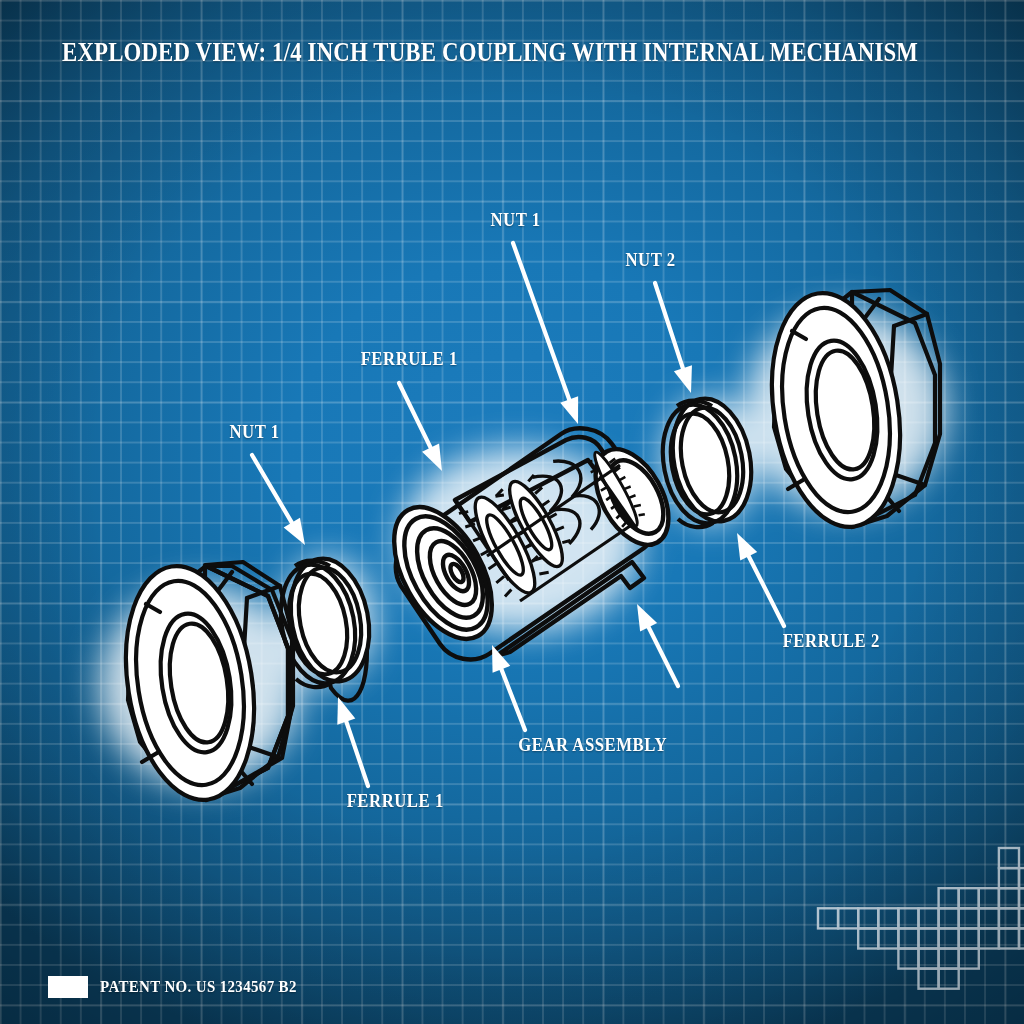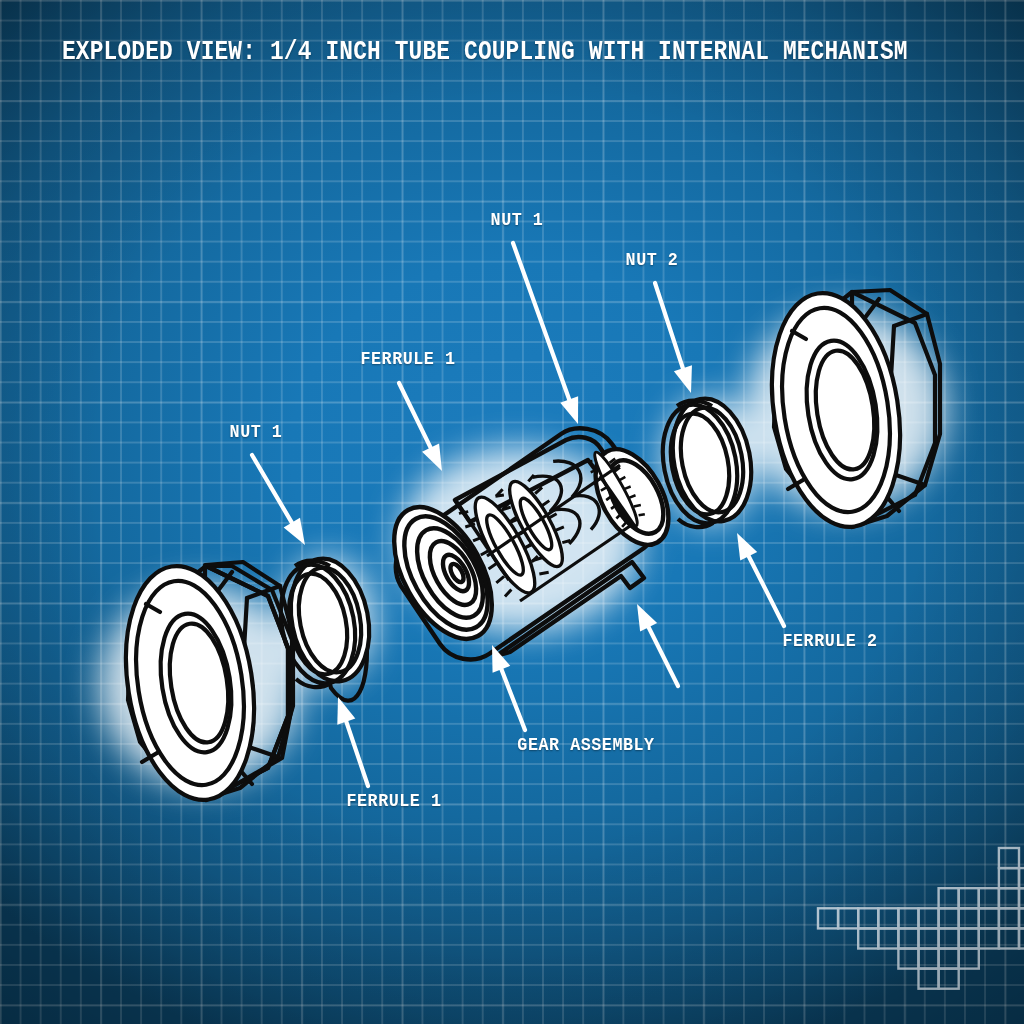--- a/index.html
+++ b/index.html
@@ -1,21 +1,21 @@
 <!DOCTYPE html>
 <html><head>
 <meta charset="utf-8">
 <title>Exploded View Blueprint</title>
 <style>
   html,body{margin:0;padding:0;background:#0b3c61;}
   #stage{
     position:relative;
     width:1024px;height:1024px;
     overflow:hidden;
-    font-family:Liberation Mono, monospace;
+    font-family:Liberation Serif, serif;
     background:#1272ad;
   }
   
   .bg-base{
     position:absolute;inset:0;
     background:
       radial-gradient(ellipse 72% 62% at 50% 44%,
         #1c7cbd 0%,
         #1878b7 30%,
         #14699f 58%,
@@ -321,14 +321,18 @@
   <div id="labelLayer">
       <div class="label" style="left: 226px; top: 421px;">NUT 1</div>
       <div class="label" style="left: 354px; top: 348px;">FERRULE 1</div>
       <div class="label" style="left: 487px; top: 209px;">NUT 1</div>
       <div class="label" style="left: 622px; top: 249px;">NUT 2</div>
       <div class="label" style="left: 776px; top: 630px;">FERRULE 2</div>
       <div class="label" style="left: 508px; top: 734px;">GEAR ASSEMBLY</div>
       <div class="label" style="left: 340px; top: 790px;">FERRULE 1</div>
     </div>
 
+  <div class="footer">
+    <span class="footer-swatch"></span>
+    <span class="footer-text">PATENT NO. US 1234567 B2</span>
+  </div>
 
 </div>
 
 </body></html>

